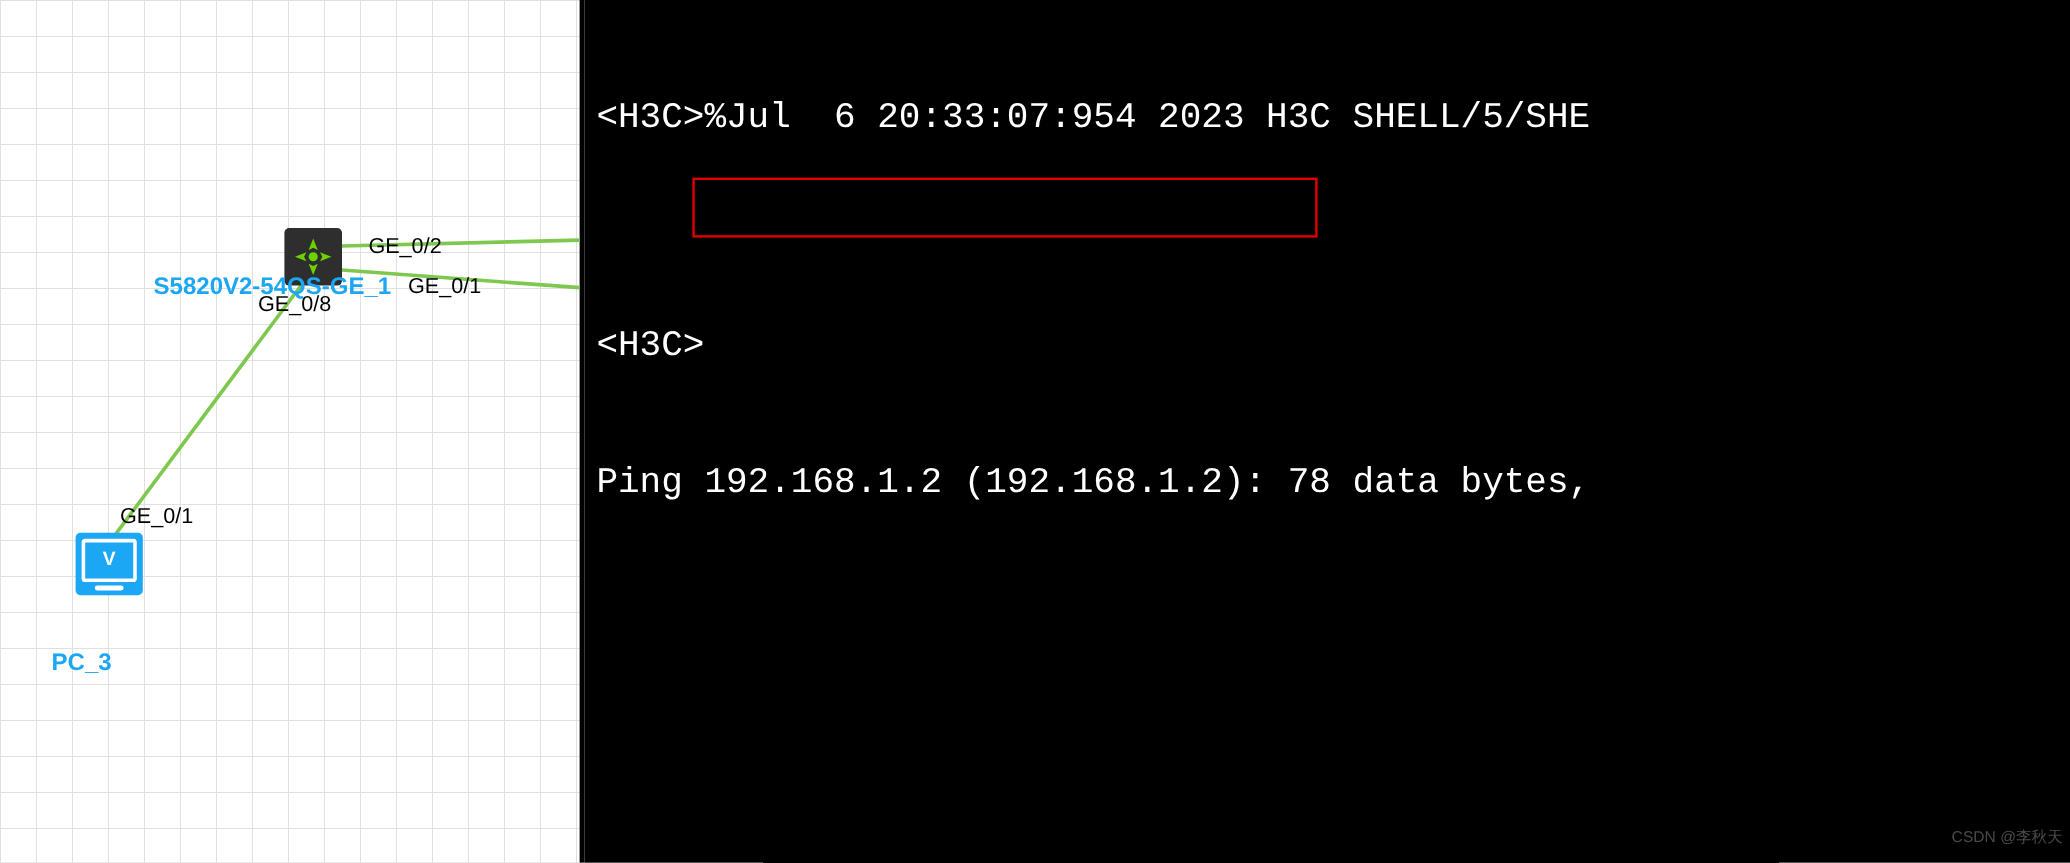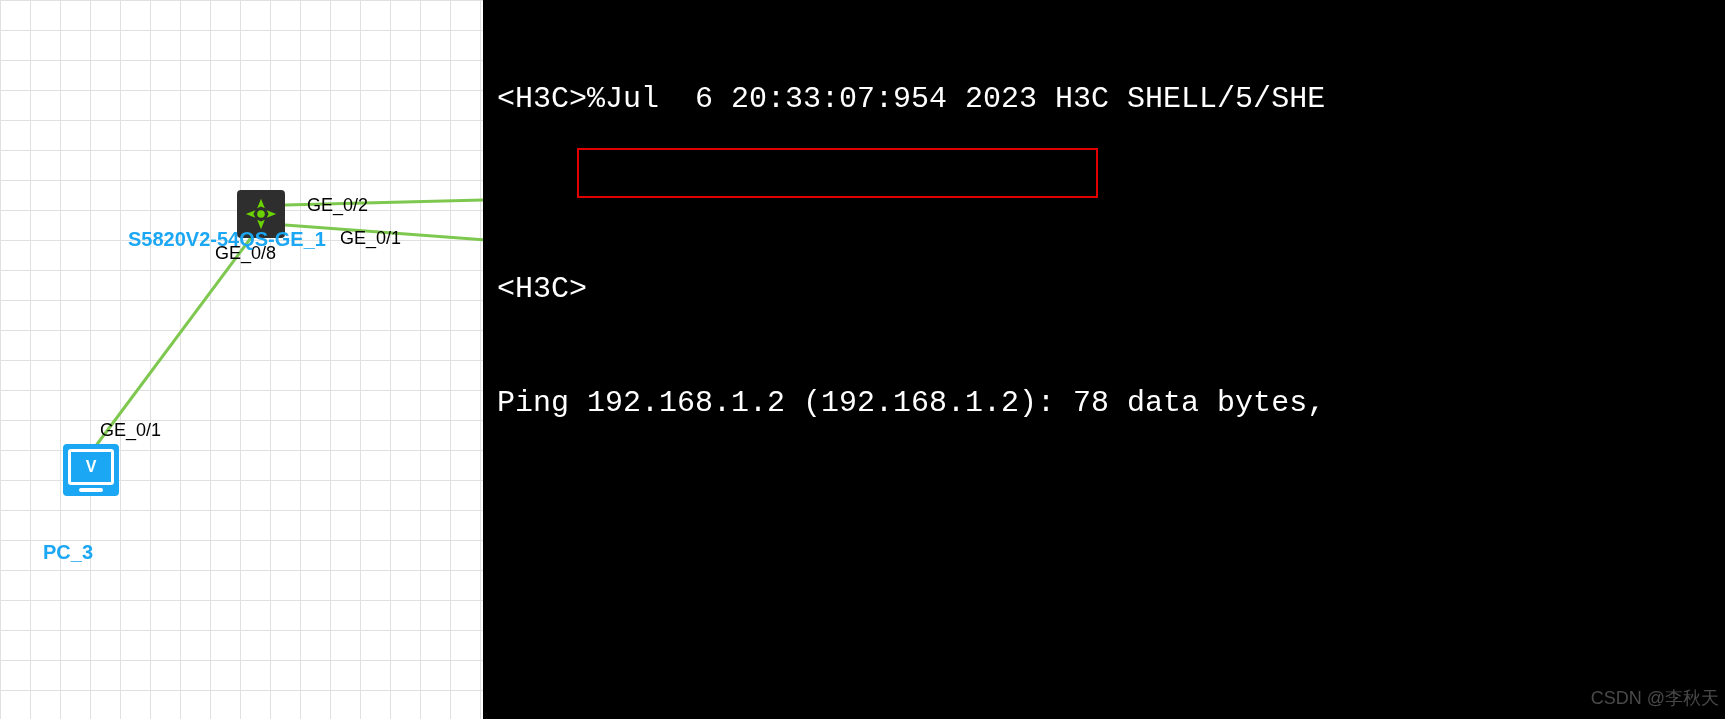--- a/index.html
+++ b/index.html
@@ -15,21 +15,21 @@
   .device-label{position:absolute;font-size:20px;font-weight:bold;color:#1ba7f3;white-space:nowrap;}
   .port-label{position:absolute;font-size:18px;color:#000;white-space:nowrap;text-align:center;}
   .switch-node{position:absolute;width:48px;height:48px;background:#2e2e2e;border-radius:4px;display:flex;align-items:center;justify-content:center;}
   .switch-node svg{position:static;width:38px;height:38px;pointer-events:auto;}
   .pc-node{position:absolute;width:56px;height:52px;background:#1ba7f3;border-radius:4px;display:flex;flex-direction:column;align-items:center;justify-content:center;}
   .pc-screen{width:40px;height:30px;background:#1ba7f3;border:3px solid #fff;border-radius:3px;display:flex;align-items:center;justify-content:center;color:#fff;font-weight:bold;font-size:16px;}
   .pc-base{width:24px;height:4px;background:#fff;margin-top:3px;border-radius:2px;}
   .terminal-pane{flex:1;background:#000;color:#fff;font-family:"Consolas","Courier New",monospace;font-size:30px;line-height:38px;padding:4px 10px 0 10px;position:relative;overflow:hidden;white-space:pre;}
   .terminal-pane .line{white-space:pre;}
   .highlight-box{position:absolute;border:2px solid #e00000;pointer-events:none;}
-  .watermark{position:absolute;right:6px;bottom:2px;font-size:18px;color:#7a7a7a;opacity:.6;font-family:Arial,sans-serif;}
+  .watermark{position:absolute;right:6px;bottom:2px;font-size:13px;color:#7a7a7a;opacity:.6;font-family:Arial,sans-serif;}
 </style>
 </head>
 <body>
 
 <div class="app">
 
   <div class="topology-pane">
     <svg>
       <line class="link-line" x1="285" y1="205" x2="487" y2="200"></line>
       <line class="link-line" x1="285" y1="225" x2="487" y2="240"></line>

